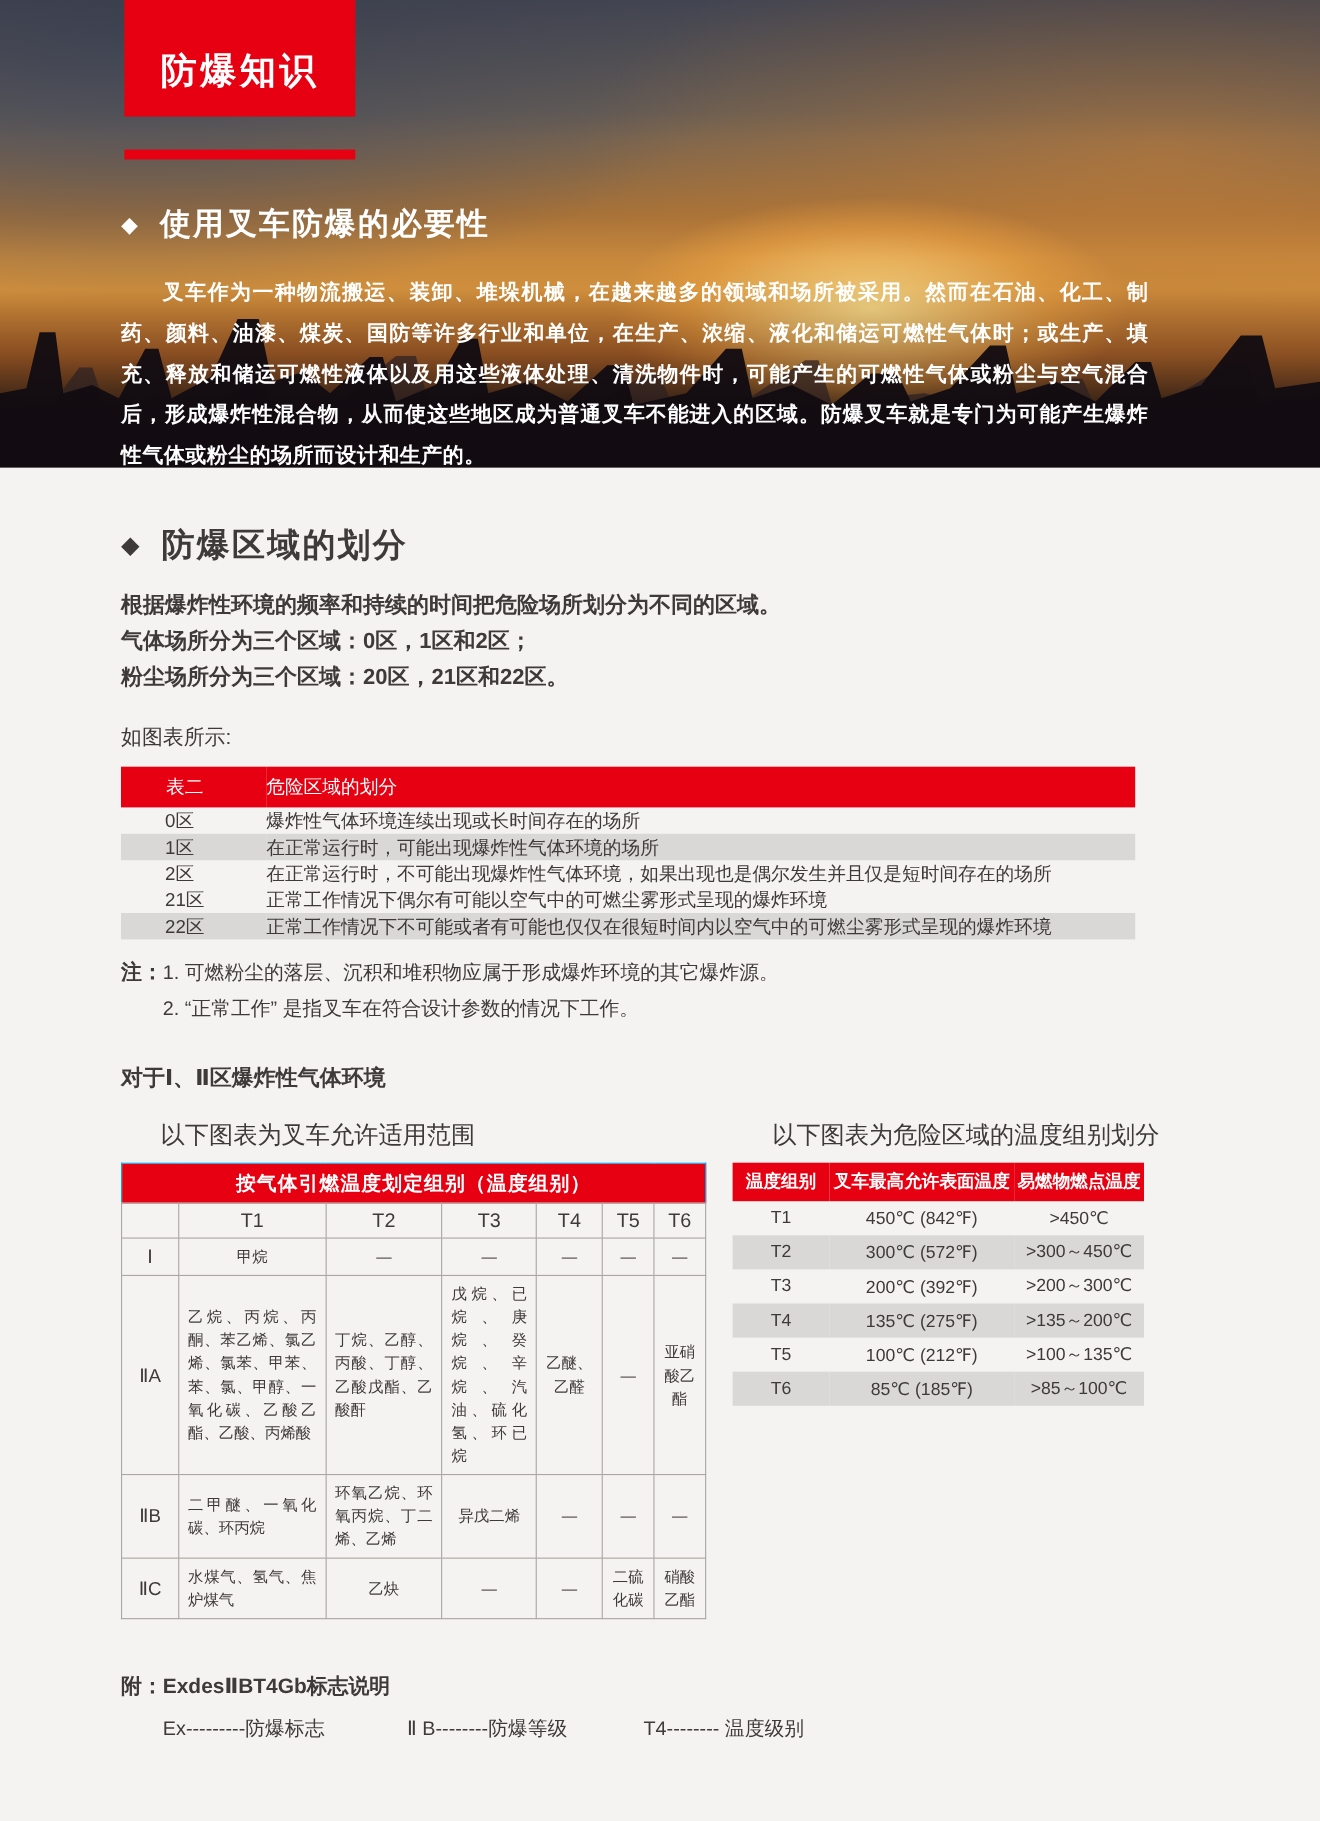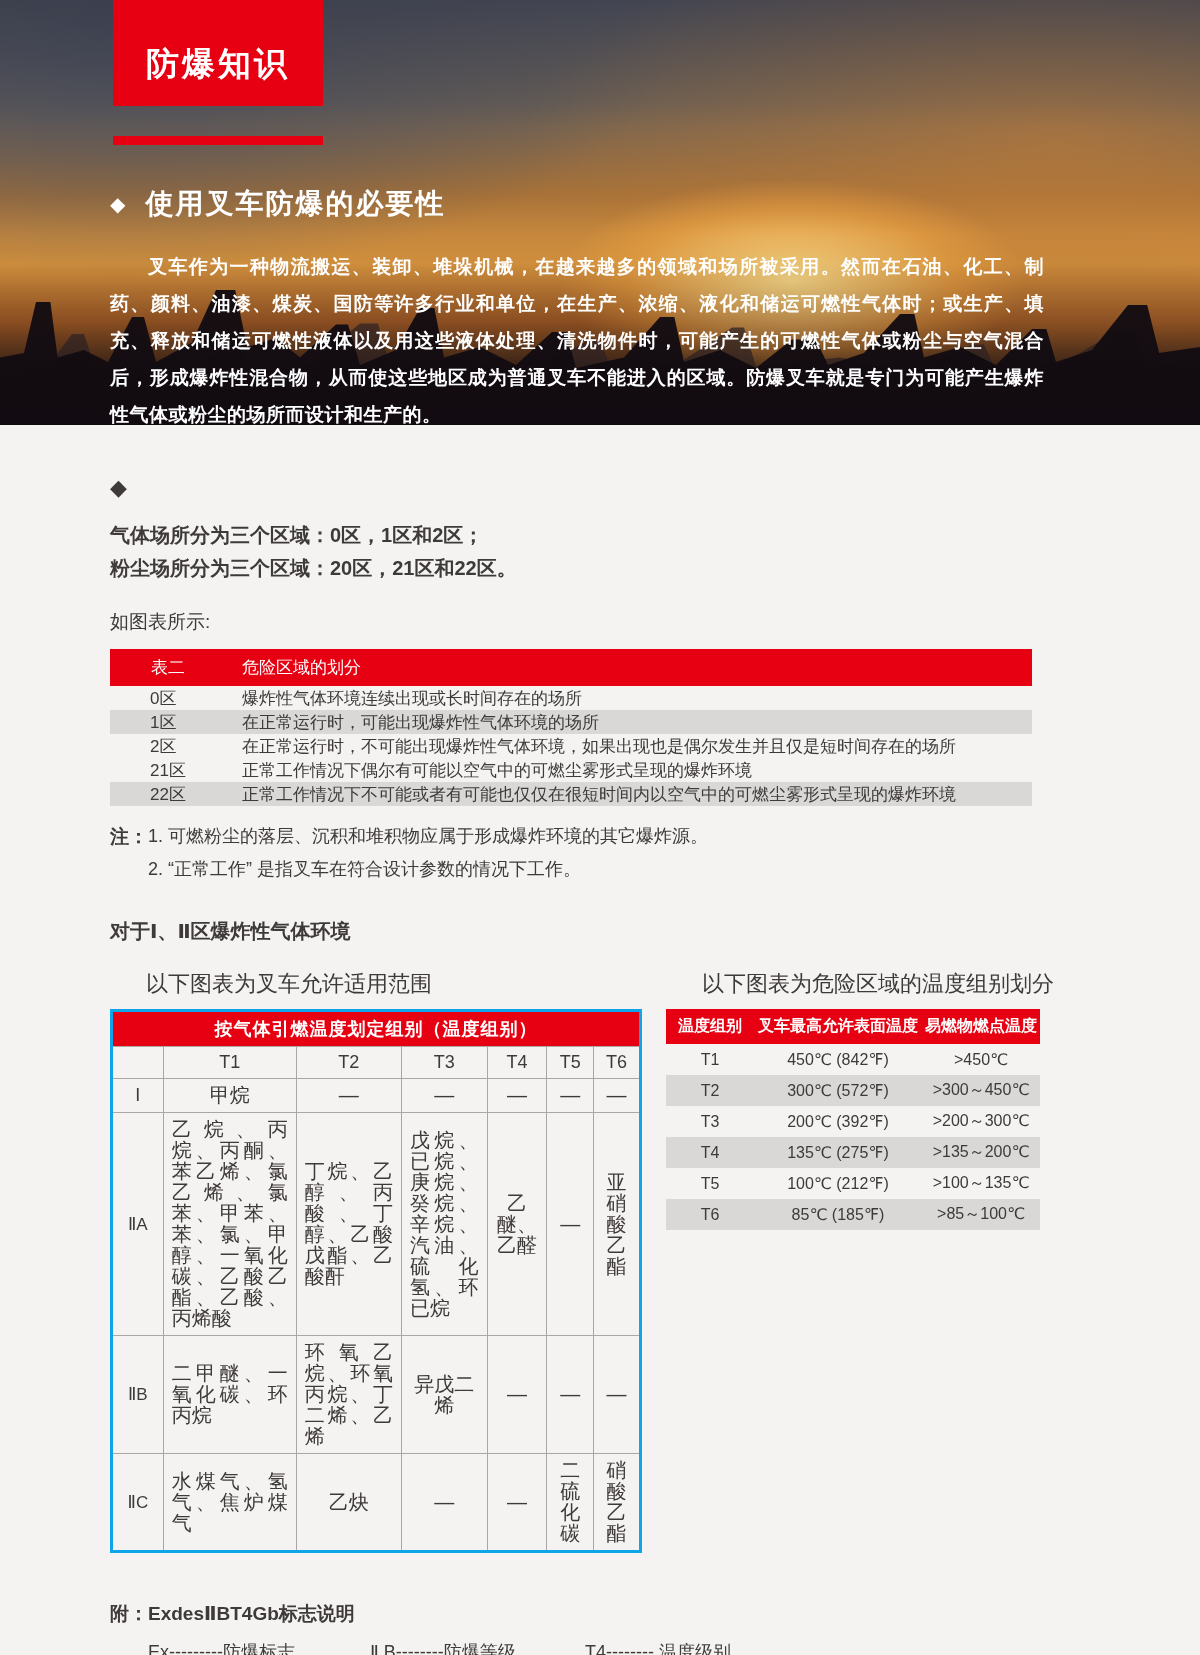--- a/index.html
+++ b/index.html
@@ -85,23 +85,23 @@
   .notes-label { font-size:19px; font-weight:bold; flex:0 0 38px; line-height:33px; }
   .notes-body p { font-size:18px; line-height:33px; color:#3e3a39; }
   .notes-body p + p { text-indent:0; }
 
   .gas-title { margin-top:32px; font-size:20px; font-weight:bold; color:#3e3a39; }
 
   .columns { margin-top:24px; display:flex; gap:24px; align-items:flex-start; }
   .col-caption { font-size:22px; color:#3e3a39; margin-bottom:10px;margin-left:36px; }
 
   
-  .gas-table { width:532px; border:3px solid #0ea5e9; }
+  .gas-table { width:532px; border:1px solid #0ea5e9; }
   .gas-table th.title { background:#e60012; color:#fff; font-size:18px; font-weight:bold; height:36px; letter-spacing:1px; }
-  .gas-table td { border:1px solid #aaa6a2; color:#3e3a39; text-align:center; vertical-align:middle; font-size:20px; line-height:21px; padding:6px 5px; }
+  .gas-table td { border:1px solid #aaa6a2; color:#3e3a39; text-align:center; vertical-align:middle; font-size:14px; line-height:21px; padding:6px 5px; }
   .gas-table tr.cols td { font-size:18px; height:32px; padding:2px; }
   .gas-table td.grp { font-size:17px; }
   .gas-table td.long { text-align:justify; text-align-last:left; padding:6px 8px; }
   .gas-table col.c-g { width:52px; } .gas-table col.c1 { width:134px; }
   .gas-table col.c2 { width:106px; } .gas-table col.c3 { width:86px; }
   .gas-table col.c4 { width:60px; } .gas-table col.c5 { width:47px; }
   .gas-table col.c6 { width:47px; }
 
   
   .temp-table { width:374px; table-layout:fixed; }
@@ -137,23 +137,25 @@
       <span class="txt">使用叉车防爆的必要性</span>
     </div>
 
     <p class="hero-paragraph">叉车作为一种物流搬运、装卸、堆垛机械，在越来越多的领域和场所被采用。然而在石油、化工、制药、颜料、油漆、煤炭、国防等许多行业和单位，在生产、浓缩、液化和储运可燃性气体时；或生产、填充、释放和储运可燃性液体以及用这些液体处理、清洗物件时，可能产生的可燃性气体或粉尘与空气混合后，形成爆炸性混合物，从而使这些地区成为普通叉车不能进入的区域。防爆叉车就是专门为可能产生爆炸性气体或粉尘的场所而设计和生产的。</p>
   </header>
 
   <main class="content">
 
     <div class="section-heading">
       <span class="diamond">◆</span>
+      <span class="txt">防爆区域的划分</span>
     </div>
 
     <div class="intro">
+      <p>根据爆炸性环境的频率和持续的时间把危险场所划分为不同的区域。</p>
       <p>气体场所分为三个区域：0区，1区和2区；</p>
       <p>粉尘场所分为三个区域：20区，21区和22区。</p>
     </div>
 
     <p class="table-caption">如图表所示:</p>
 
     <table class="zone-table">
       <tbody>
           <tr class="hdr">
         <th class="zc">表二</th>

